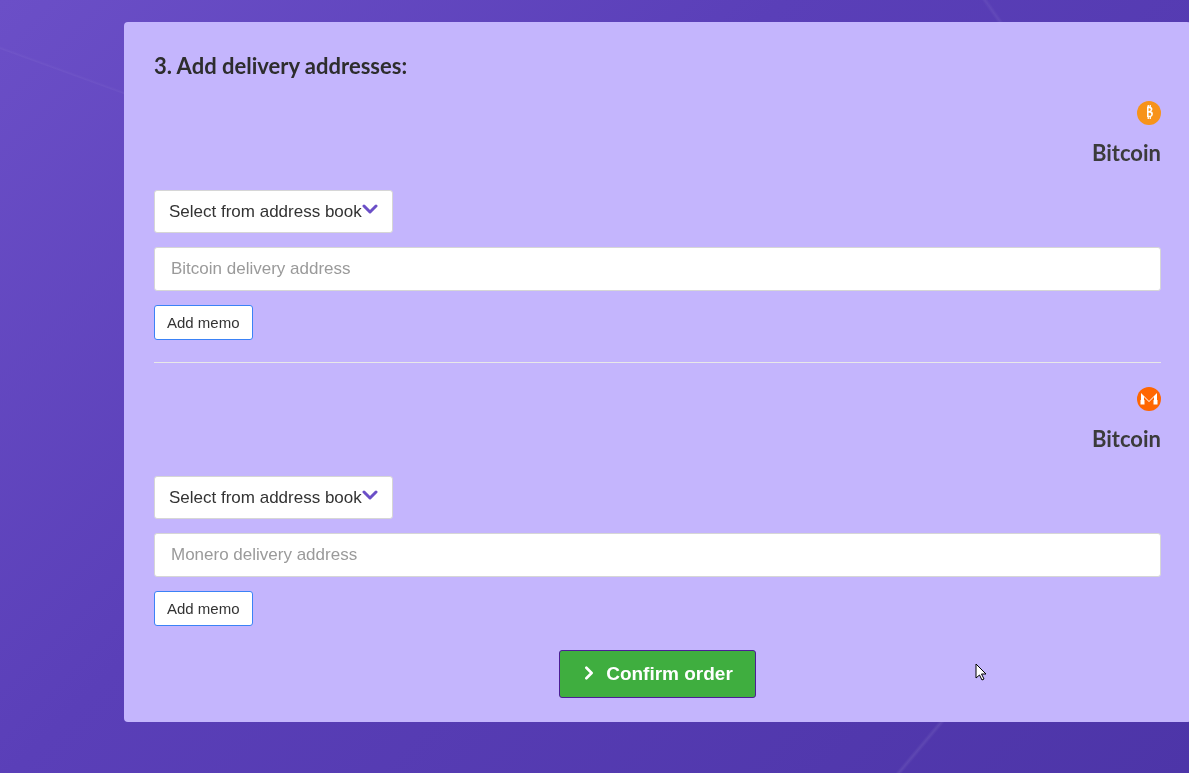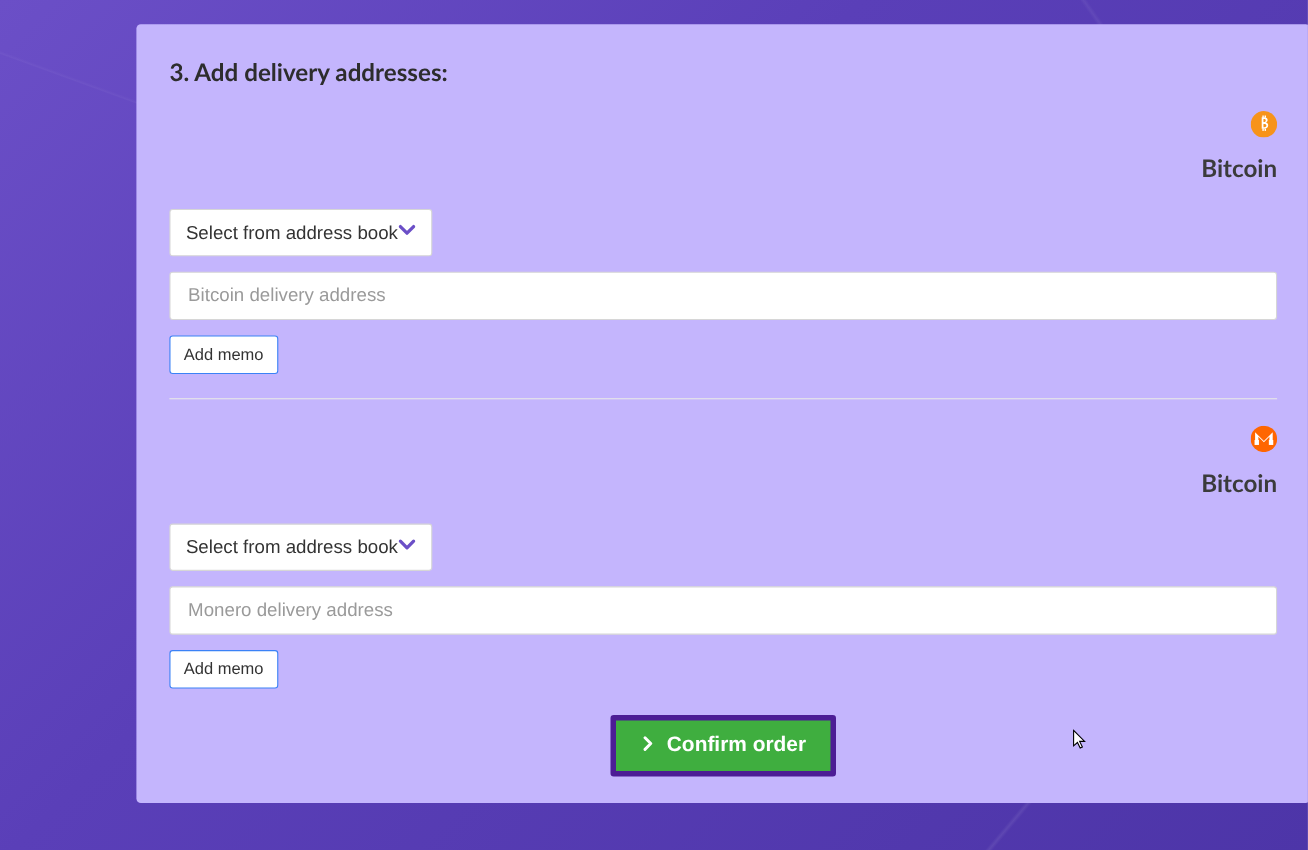--- a/index.html
+++ b/index.html
@@ -105,21 +105,21 @@
 
   .confirm-wrap {
     text-align: center;
     margin-top: 24px;
   }
   .confirm-btn {
     display: inline-flex;
     align-items: center;
     gap: 10px;
     background: #3fae3f;
-    border: 5px solid #4c1d95;
+    border: 1px solid #4c1d95;
     color: #fff;
     font-size: 19px;
     font-weight: 600;
     padding: 12px 22px;
     border-radius: 3px;
     cursor: pointer;
   }
   .confirm-btn svg { width: 14px; height: 14px; }
 
   .cursor {

